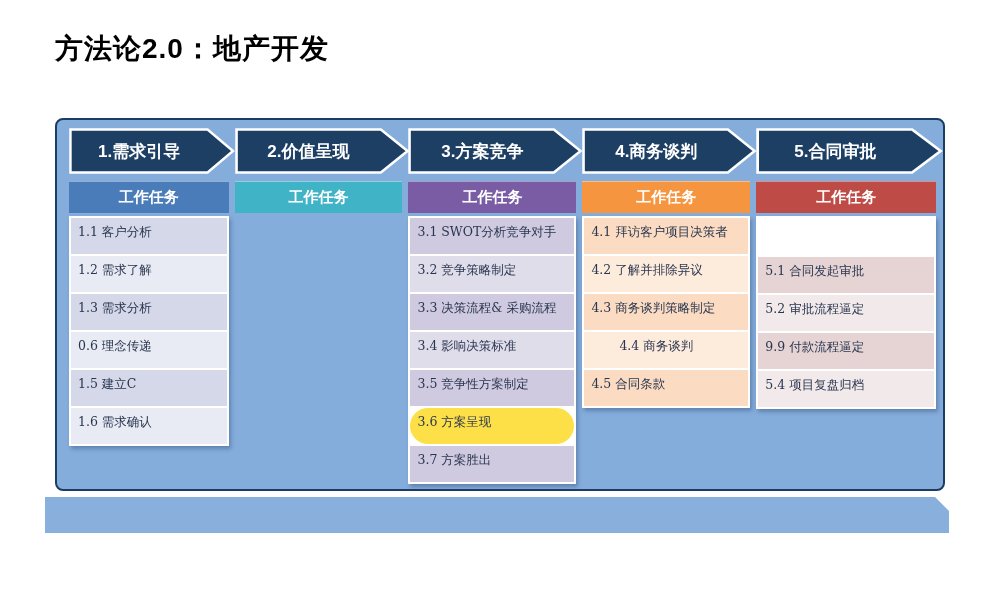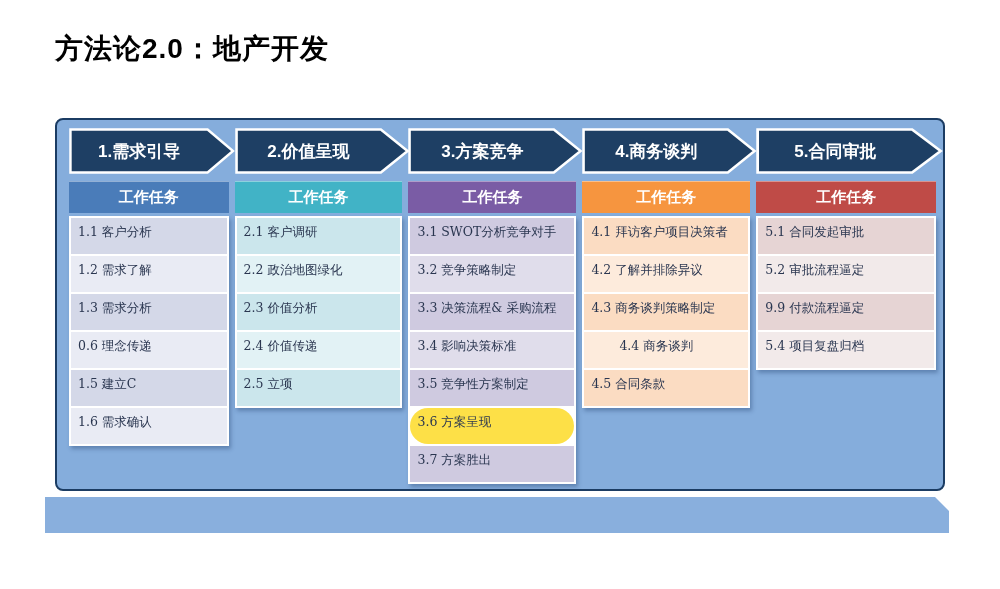--- a/index.html
+++ b/index.html
@@ -77,27 +77,20 @@
         </div>
       </div>
       <div class="column">
         <div class="arrow">
           <svg viewBox="0 0 170 46" preserveAspectRatio="none">
             <polygon points="1.5,1.5 142,1.5 168,23 142,44.5 1.5,44.5" fill="#1E3F64" stroke="#FFFFFF" stroke-width="2.5"></polygon>
           </svg>
           <span class="arrow-label">2.价值呈现</span>
         </div>
         <div class="tasks-header" style="background: rgb(65, 179, 198);">工作任务</div>
-        <div class="task-list">
-          <div class="task-row" style="background: rgb(203, 230, 236); color: rgb(42, 54, 80);">2.1 客户调研</div>
-          <div class="task-row" style="background: rgb(226, 242, 245); color: rgb(42, 54, 80);">2.2 政治地图绿化</div>
-          <div class="task-row" style="background: rgb(203, 230, 236); color: rgb(42, 54, 80);">2.3 价值分析</div>
-          <div class="task-row" style="background: rgb(226, 242, 245); color: rgb(42, 54, 80);">2.4 价值传递</div>
-          <div class="task-row" style="background: rgb(203, 230, 236); color: rgb(42, 54, 80);">2.5 立项</div>
-        </div>
       </div>
       <div class="column">
         <div class="arrow">
           <svg viewBox="0 0 170 46" preserveAspectRatio="none">
             <polygon points="1.5,1.5 142,1.5 168,23 142,44.5 1.5,44.5" fill="#1E3F64" stroke="#FFFFFF" stroke-width="2.5"></polygon>
           </svg>
           <span class="arrow-label">3.方案竞争</span>
         </div>
         <div class="tasks-header" style="background: rgb(122, 92, 165);">工作任务</div>
         <div class="task-list">
@@ -128,21 +121,21 @@
       </div>
       <div class="column">
         <div class="arrow">
           <svg viewBox="0 0 170 46" preserveAspectRatio="none">
             <polygon points="1.5,1.5 142,1.5 168,23 142,44.5 1.5,44.5" fill="#1E3F64" stroke="#FFFFFF" stroke-width="2.5"></polygon>
           </svg>
           <span class="arrow-label">5.合同审批</span>
         </div>
         <div class="tasks-header" style="background: rgb(191, 75, 71);">工作任务</div>
         <div class="task-list">
-          <div class="task-row" style="background: rgb(230, 212, 212); color: rgb(42, 54, 80);">5.1 合同发起审批</div>
+          <div class="task-row" style="background: rgb(230, 212, 212); color: rgb(42, 54, 80); margin-top: 39px;">5.1 合同发起审批</div>
           <div class="task-row" style="background: rgb(242, 234, 234); color: rgb(42, 54, 80);">5.2 审批流程逼定</div>
           <div class="task-row" style="background: rgb(230, 212, 212); color: rgb(42, 54, 80);">9.9 付款流程逼定</div>
           <div class="task-row" style="background: rgb(242, 234, 234); color: rgb(42, 54, 80);">5.4 项目复盘归档</div>
         </div>
       </div>
     </div>
 </div>
 
 <div class="footer-bar" style="background: rgb(137, 175, 221);"></div>
 

